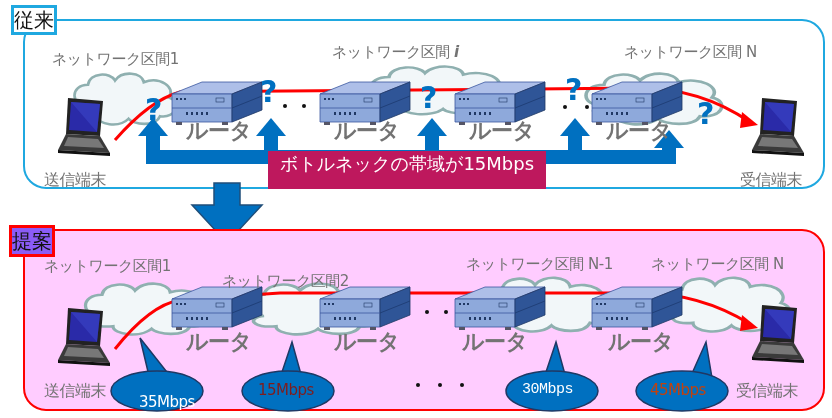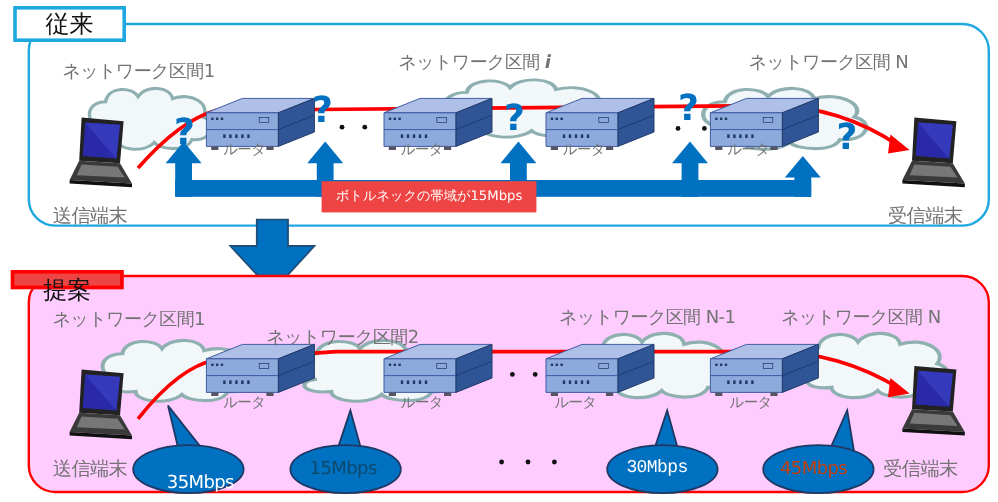--- a/index.html
+++ b/index.html
@@ -1,21 +1,21 @@
 <!DOCTYPE html>
 <html><head>
 <meta charset="utf-8">
 <style>
   html,body{margin:0;padding:0;background:#fff;}
   body{width:832px;height:418px;position:relative;overflow:hidden;font-family:"DejaVu Sans",sans-serif;}
   .lbl{position:absolute;font-size:15px;color:#737373;white-space:nowrap;letter-spacing:-0.5px;}
-  .tag{position:absolute;font-size:20px;color:#111;padding:0 24px;line-height:26px;height:26px;box-sizing:border-box;}
+  .tag{position:absolute;font-size:20px;color:#111;padding:0 0;line-height:26px;height:26px;box-sizing:border-box;}
   svg{position:absolute;left:0;top:0;}
-  .banner{position:absolute;background:#ef4444;color:#fff;font-size:11px;height:26px;line-height:26px;padding:0 12px;white-space:nowrap;}
-  .router-lbl{font-size:12px;}
+  .banner{position:absolute;background:#be185d;color:#fff;font-size:18px;height:38px;line-height:26px;padding:0 12px;white-space:nowrap;}
+  .router-lbl{font-size:22px;font-weight:bold;}
 </style>
 </head>
 <body>
 
 <svg width="832" height="418" viewBox="0 0 832 418">
   <defs>
     <g id="cloud">
       <path d="M20,40 C0,40 0,15 20,15 C22,0 45,0 50,10 C58,-2 80,0 82,12 C100,5 118,18 110,30 C125,35 118,55 100,52 C95,65 70,62 65,55 C55,66 30,62 30,52 C10,55 5,42 20,40 Z" fill="#f2f7f9" stroke="#8fb0b0" stroke-width="3"></path>
     </g>
     <g id="router">
@@ -144,31 +144,31 @@
 <div class="lbl router-lbl" style="left:186px;top:116px;">ルータ</div>
 <div class="lbl router-lbl" style="left:334px;top:116px;">ルータ</div>
 <div class="lbl router-lbl" style="left:469px;top:116px;">ルータ</div>
 <div class="lbl router-lbl" style="left:606px;top:116px;">ルータ</div>
 
 <div class="lbl" style="left:44px;top:170px;font-size:16px;">送信端末</div>
 <div class="lbl" style="left:740px;top:170px;font-size:16px;">受信端末</div>
 
 <div class="banner" style="left:268px;top:151px;">ボトルネックの帯域が15Mbps</div>
 
-<div class="tag" style="left:9px;top:225px;background:#ef4444;border:3px solid #ff0000;height:16px;line-height:26px;">提案</div>
+<div class="tag" style="left:9px;top:225px;background:#8b5cf6;border:3px solid #ff0000;height:32px;line-height:26px;">提案</div>
 
 <div class="lbl" style="left:44px;top:257px;">ネットワーク区間1</div>
 <div class="lbl" style="left:222px;top:272px;">ネットワーク区間2</div>
 <div class="lbl" style="left:442px;top:255px;margin-left:24px;">ネットワーク区間 N-1</div>
 <div class="lbl" style="left:651px;top:255px;">ネットワーク区間 N</div>
 
 <div class="lbl router-lbl" style="left:186px;top:327px;">ルータ</div>
 <div class="lbl router-lbl" style="left:334px;top:327px;">ルータ</div>
 <div class="lbl router-lbl" style="left:462px;top:327px;">ルータ</div>
 <div class="lbl router-lbl" style="left:608px;top:327px;">ルータ</div>
 
 <div class="lbl" style="left:44px;top:381px;font-size:16px;">送信端末</div>
 <div class="lbl" style="left:736px;top:381px;font-size:16px;">受信端末</div>
 
 <div class="lbl" style="left:125px;top:393px;color:#fff;font-size:15px;margin-left:14px;">35Mbps</div>
-<div class="lbl" style="left:258px;top:381px;color:#0c4a6e;font-size:15px;text-align:center;">15Mbps</div>
+<div class="lbl" style="left:258px;top:381px;color:#7f1d1d;font-size:15px;text-align:center;">15Mbps</div>
 <div class="lbl" style="left:522px;top:381px;color:#fff;font-size:15px;font-family:Liberation Mono, monospace;">30Mbps</div>
 <div class="lbl" style="left:650px;top:381px;color:#c2410c;font-size:15px;">45Mbps</div>
 
 </body></html>

